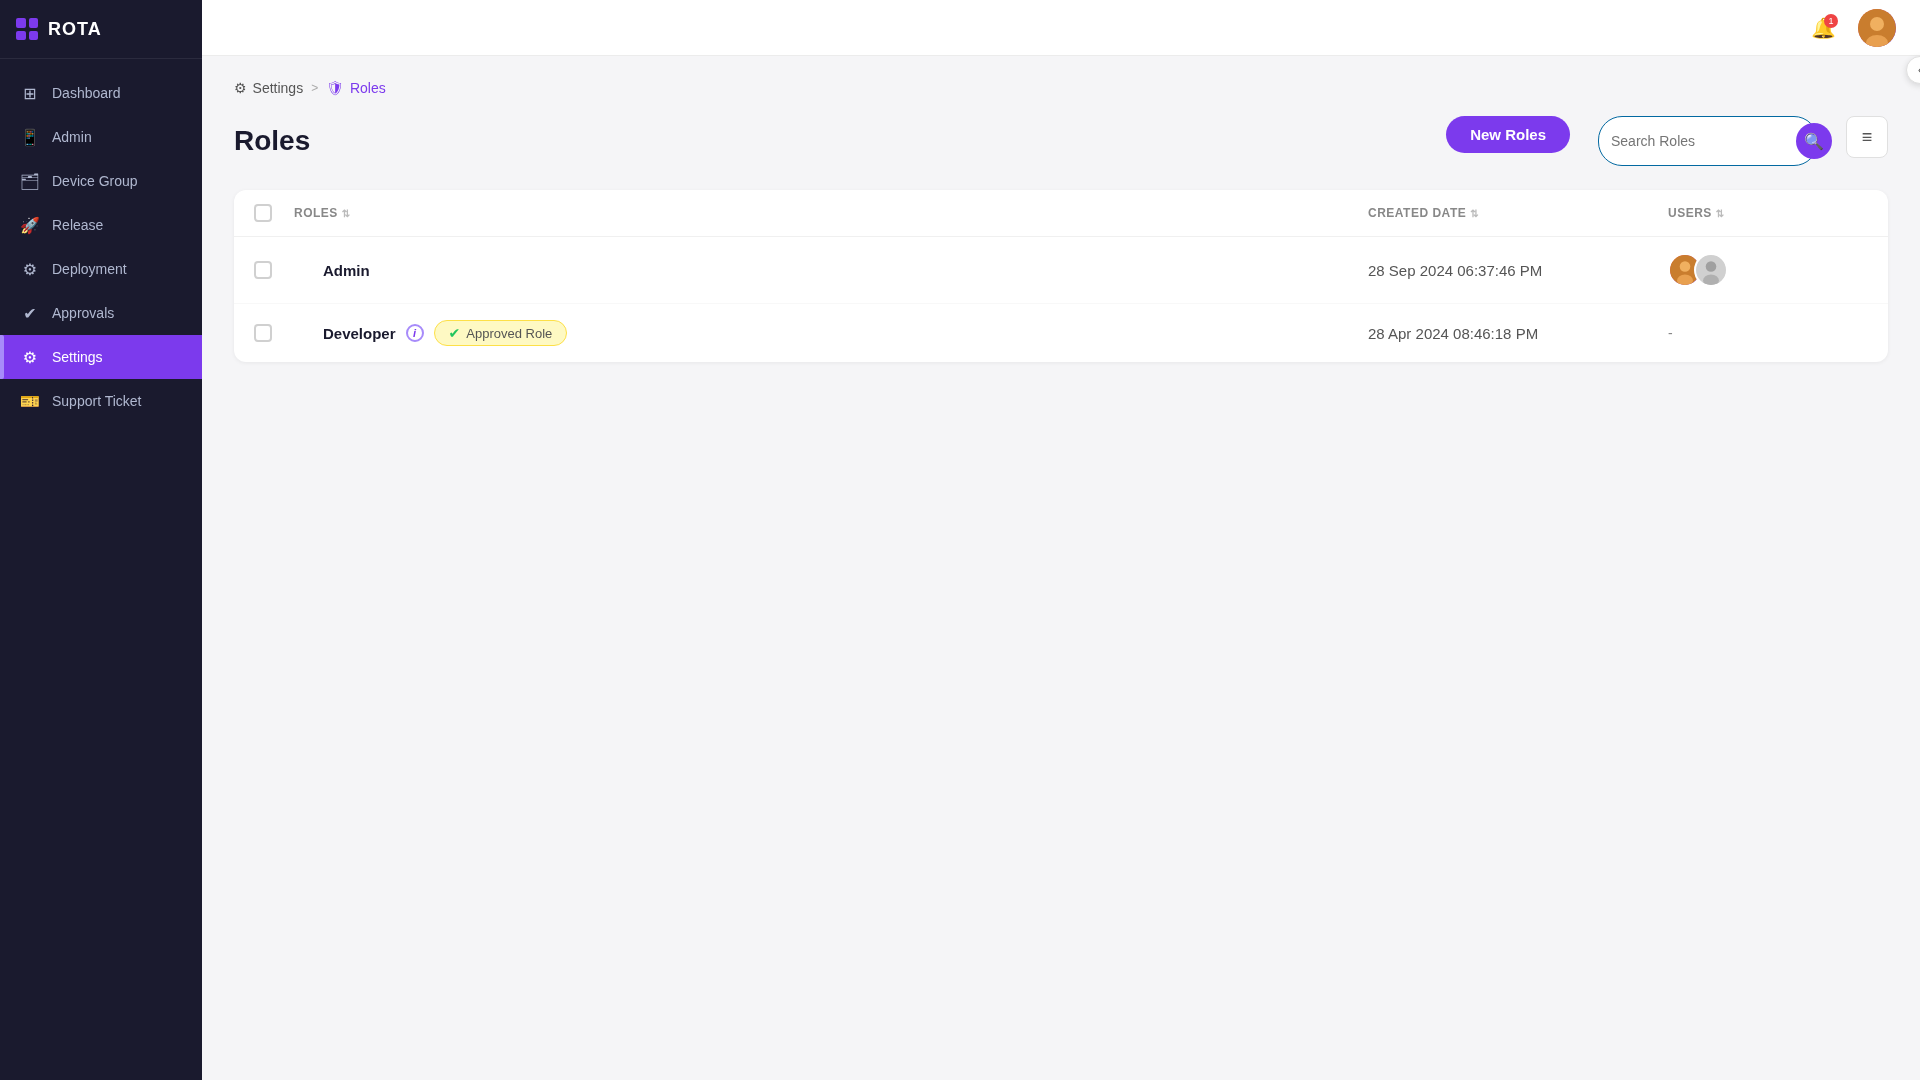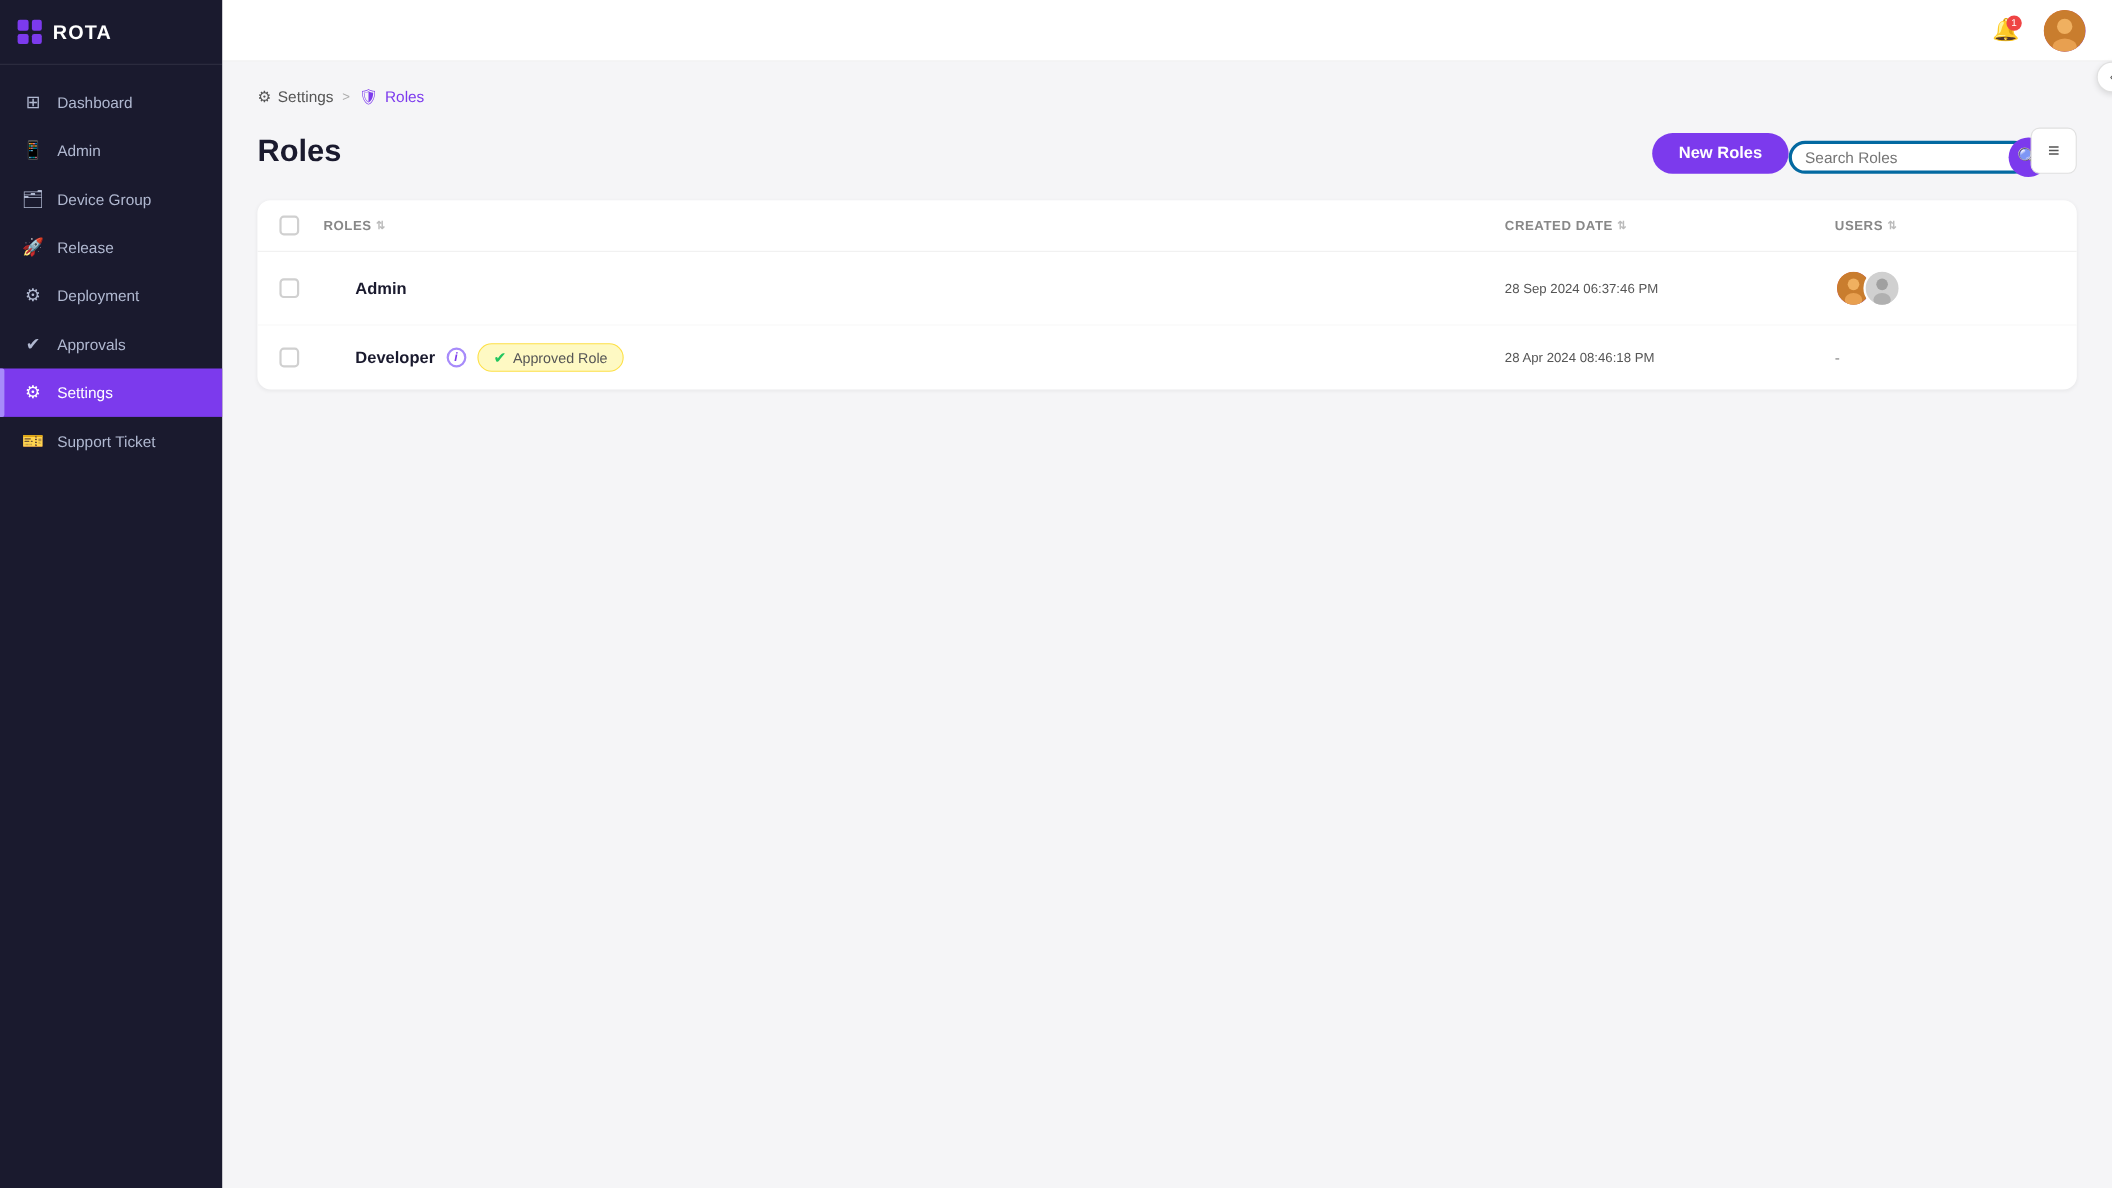--- a/index.html
+++ b/index.html
@@ -153,40 +153,40 @@
       display: flex;
       align-items: center;
       justify-content: space-between;
       margin-bottom: 24px;
     }
     .page-title {
       font-size: 28px;
       font-weight: 700;
       color: #1a1a2e;
     }
-    .header-actions { display: flex; align-items: flex-end; gap: 0; }
+    .header-actions { display: flex; align-items: flex-start; gap: 28px; }
     .new-roles-btn {
       background: #7c3aed;
       color: #fff;
       border: none;
       border-radius: 24px;
       padding: 10px 24px;
       font-size: 15px;
       font-weight: 600;
       cursor: pointer;
       white-space: nowrap;
     }
     .search-box {
       display: flex;
       align-items: center;
       background: #fff;
-      border: 3px solid #0369a1;
+      border: 1px solid #0369a1;
       border-radius: 24px;
       padding: 0 12px;
-      height: 30px;
+      height: 50px;
       width: 220px;
     }
     .search-box input {
       border: none; outline: none;
       font-size: 14px; color: #333;
       background: transparent;
       flex: 1;
     }
     .search-icon-btn {
       width: 36px; height: 36px;
@@ -278,21 +278,21 @@
       border: 2px solid #a78bfa;
       border-radius: 50%;
       display: flex; align-items: center; justify-content: center;
       font-size: 11px;
       color: #7c3aed;
       cursor: pointer;
       font-weight: 700;
       font-style: italic;
     }
     .date-cell {
-      font-size: 12px;
+      font-size: 15px;
       color: #555;
     }
     .users-cell {
       display: flex;
       align-items: center;
       gap: -4px;
       font-size: 14px;
       color: #888;
     }
     .user-avatar {

